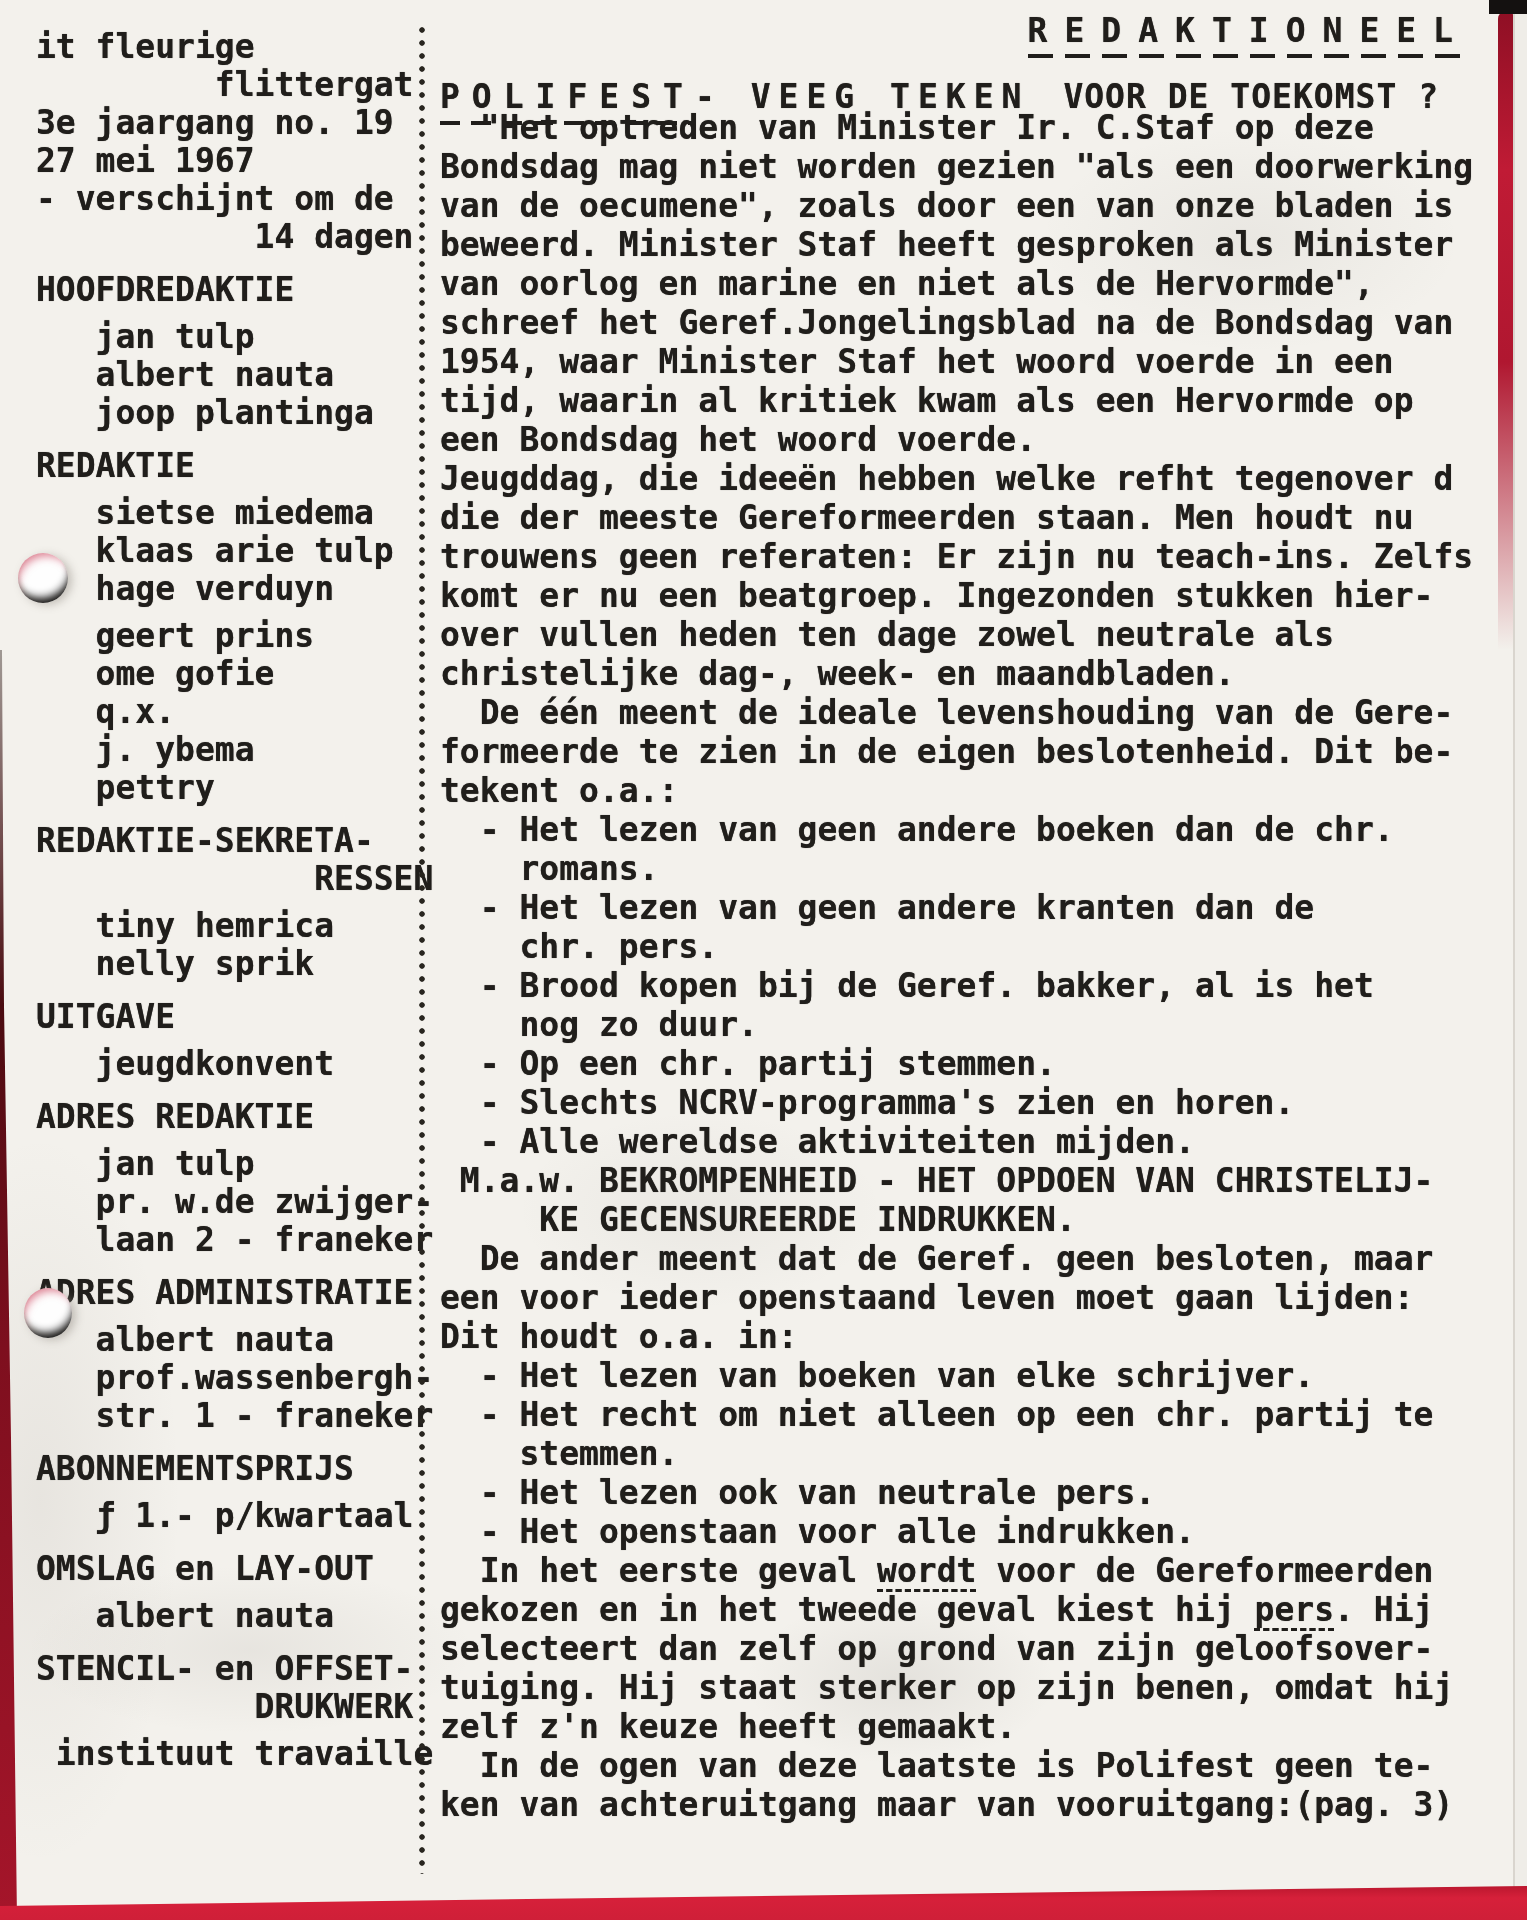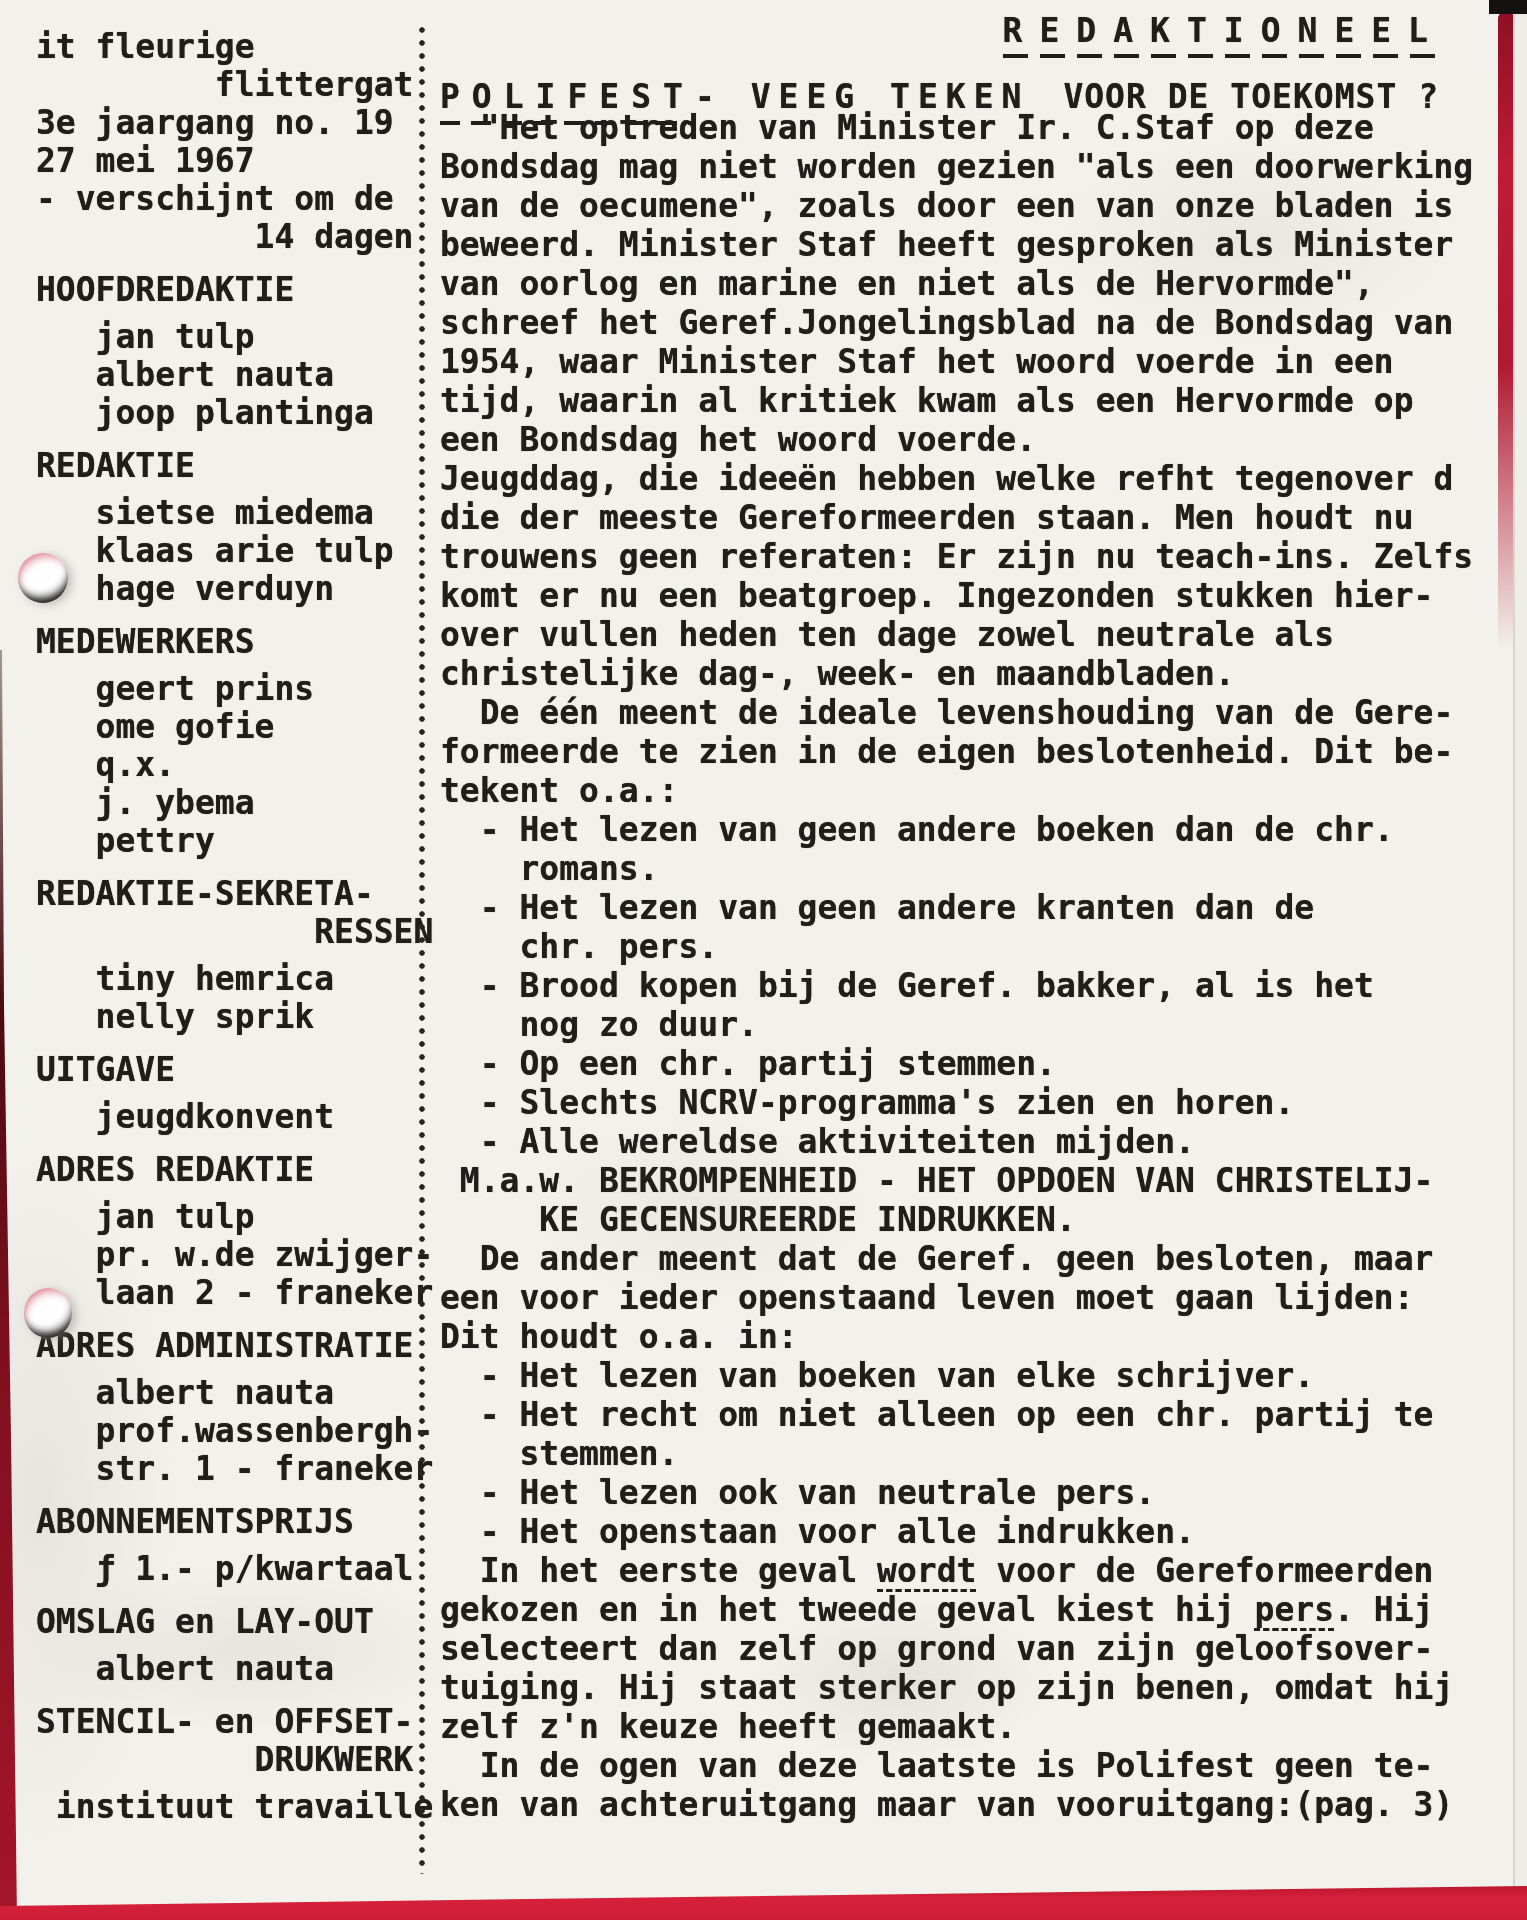--- a/index.html
+++ b/index.html
@@ -31,21 +31,21 @@
   #colophon{position:absolute;left:36px;top:28px;}
   .cline.gap{margin-top:15px;}
   .cline.after-h{margin-top:9px;}
   #article-body{position:absolute;left:440px;top:108px;width:1060px;}
   .u{
     text-decoration:underline;text-decoration-style:dashed;
     text-decoration-thickness:3px;text-underline-offset:7px;text-align:center;
   }
   
   #kicker{
-    position:absolute;top:14px;right:82px;height:60px;
+    position:absolute;top:14px;right:57px;height:60px;
     font-size:33px;font-weight:700;line-height:34px;letter-spacing:17px;
     text-shadow:0 0 .7px rgba(32,30,27,.85);
     text-align:center;
   }
   #kicker span{
     padding-bottom:8px;
     background-image:repeating-linear-gradient(to right,#201e1b 0 25px,transparent 25px 37px);
     background-repeat:no-repeat;background-position:0 100%;background-size:100% 4px;
   }
   #title{
@@ -111,21 +111,20 @@
       <div class="cline">- verschijnt om de</div>
       <div class="cline">           14 dagen</div>
       <div class="cline gap">HOOFDREDAKTIE</div>
       <div class="cline after-h">   jan tulp</div>
       <div class="cline">   albert nauta</div>
       <div class="cline">   joop plantinga</div>
       <div class="cline gap">REDAKTIE</div>
       <div class="cline after-h">   sietse miedema</div>
       <div class="cline">   klaas arie tulp</div>
       <div class="cline">   hage verduyn</div>
-      <div class="cline gap">MEDEWERKERS</div>
       <div class="cline after-h">   geert prins</div>
       <div class="cline">   ome gofie</div>
       <div class="cline">   q.x.</div>
       <div class="cline">   j. ybema</div>
       <div class="cline">   pettry</div>
       <div class="cline gap">REDAKTIE-SEKRETA-</div>
       <div class="cline">              RESSEN</div>
       <div class="cline after-h">   tiny hemrica</div>
       <div class="cline">   nelly sprik</div>
       <div class="cline gap">UITGAVE</div>

